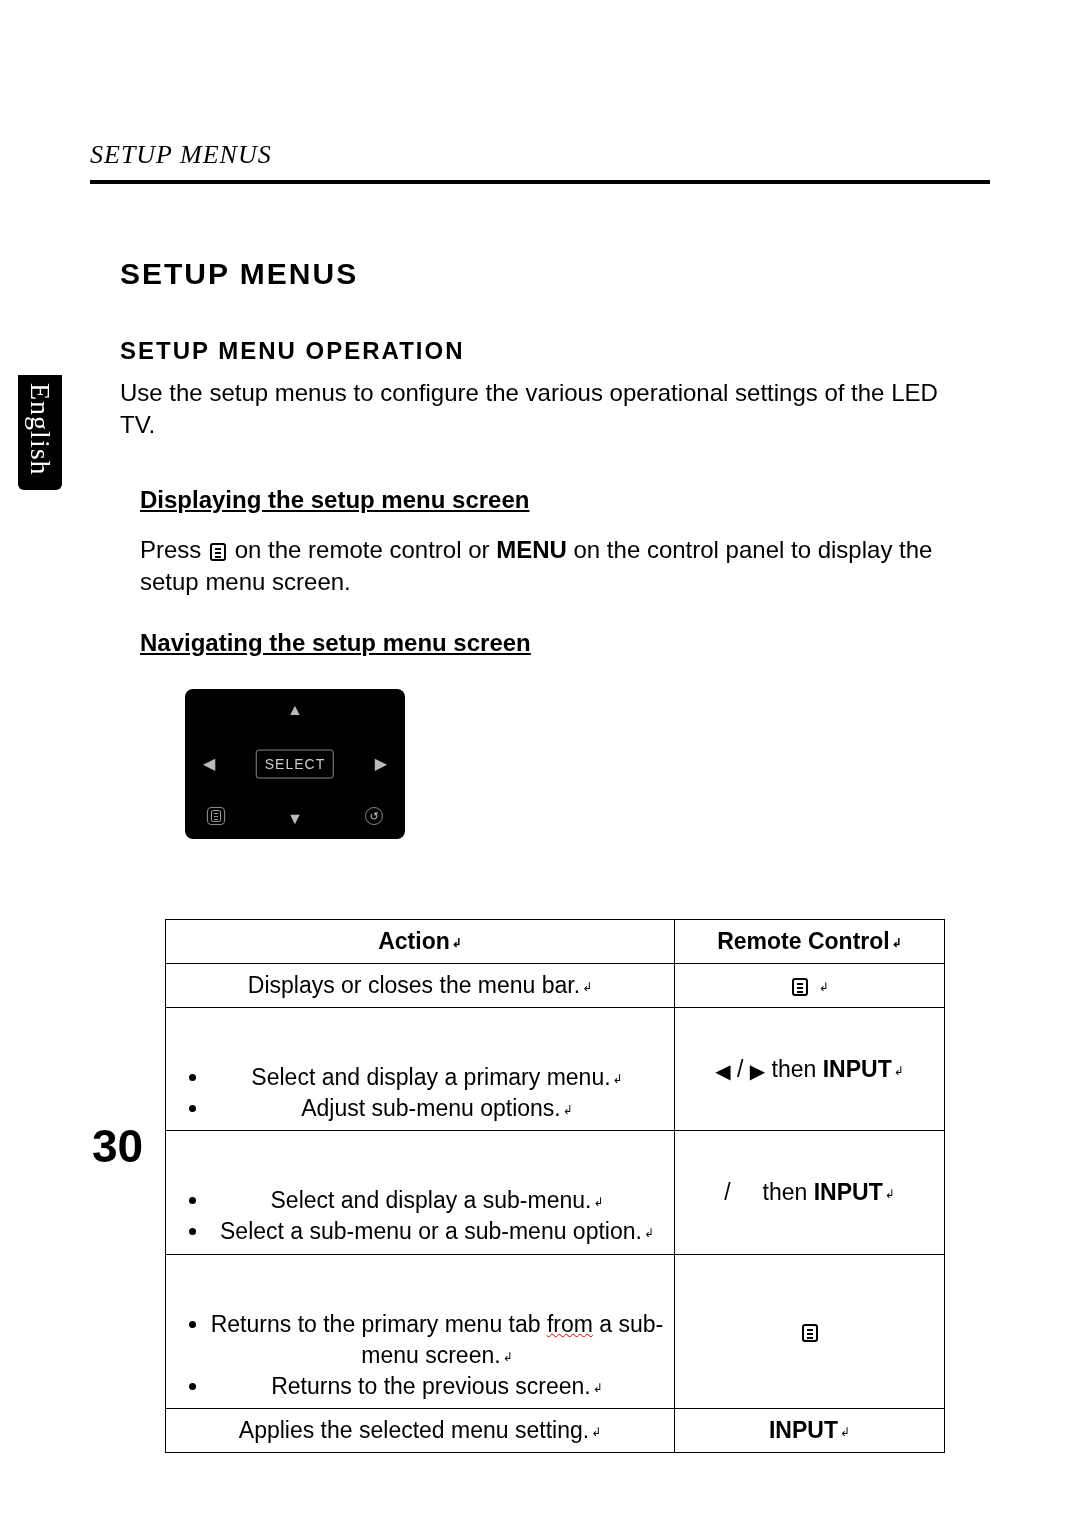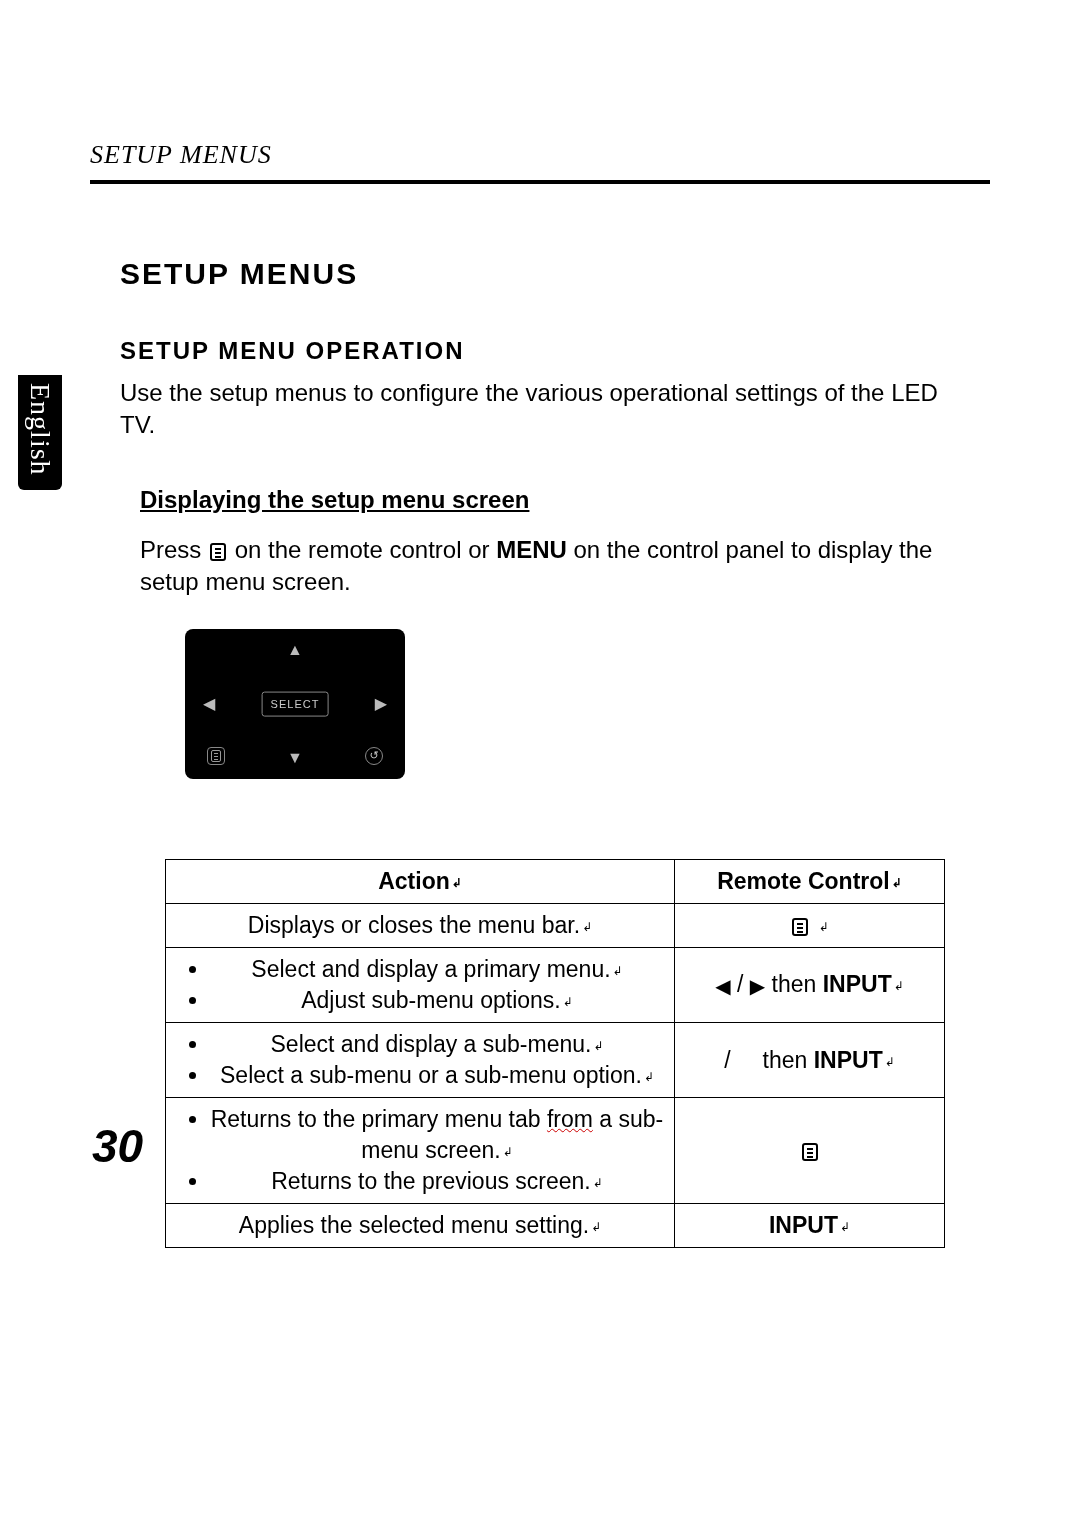--- a/index.html
+++ b/index.html
@@ -14,36 +14,36 @@
   .intro { margin-bottom: 42px; }
   .subhead { font-weight: 700; text-decoration: underline; margin: 16px 0 18px 20px; }
   .para { margin: 0 0 28px 20px; }
   .img-block { margin: 30px 0 80px 65px; }
   .remote-pad { width: 220px; height: 150px; background: #000; border-radius: 8px; position: relative; }
   .remote-pad .tri { position: absolute; color: #bbb; font-size: 16px; }
   .remote-pad .up { top: 10px; left: 50%; transform: translateX(-50%); }
   .remote-pad .down { bottom: 10px; left: 50%; transform: translateX(-50%); }
   .remote-pad .left { left: 18px; top: 50%; transform: translateY(-50%); }
   .remote-pad .right { right: 18px; top: 50%; transform: translateY(-50%); }
-  .remote-pad .sel { position: absolute; left: 50%; top: 50%; transform: translate(-50%,-50%); border: 1px solid #888; color: #ccc; font-size: 11px; letter-spacing: 1px; padding: 4px 8px; border-radius: 3px; }
+  .remote-pad .sel { position: absolute; left: 50%; top: 50%; transform: translate(-50%,-50%); border: 1px solid #888; color: #ccc; font-size: 14px; letter-spacing: 1px; padding: 4px 8px; border-radius: 3px; }
   .remote-pad .li { position: absolute; left: 22px; bottom: 14px; width: 18px; height: 18px; border: 1px solid #888; border-radius: 4px; display:flex; align-items:center; justify-content:center; }
   .remote-pad .ri { position: absolute; right: 22px; bottom: 14px; width: 18px; height: 18px; border: 1px solid #888; border-radius: 50%; display:flex; align-items:center; justify-content:center; color:#ccc; font-size:11px;}
   .menu-ico { display:inline-block; width:16px; height:18px; border:2px solid #000; border-radius:3px; position:relative; vertical-align:-3px; margin:0 2px;}
   .menu-ico::before { content:""; position:absolute; left:3px; right:3px; top:3px; height:2px; background:#000; box-shadow: 0 4px 0 #000, 0 8px 0 #000; }
   .menu-ico-white { display:inline-block; width:10px; height:12px; border:1px solid #999; border-radius:2px; position:relative;}
   .menu-ico-white::before { content:""; position:absolute; left:2px; right:2px; top:2px; height:1px; background:#999; box-shadow: 0 3px 0 #999, 0 6px 0 #999; }
   .tbl { margin-left: 45px; width: 780px; border-collapse: collapse; font-size: 23px; }
   .tbl td, .tbl th { border: 1.5px solid #000; padding: 6px 10px; vertical-align: top; text-align: center; }
   .tbl th.rc { width: 270px; margin-left: 14px; }
   .tbl .center { text-align: center; vertical-align: middle; }
   .pm { font-size: 12px; color: #000; vertical-align: 2px; margin-left: 2px; }
   .wavy { text-decoration: underline wavy #c00; text-decoration-thickness: 1px; }
-  ul.cell { list-style: disc; padding-left: 34px; }
+  ul.cell { list-style: disc; padding-left: 34px; margin-top: 48px; }
   ul.cell li { margin: 0; }
-  .pagenum { position: absolute; left: 92px; bottom: 90px; font-size: 46px; font-weight: 900; font-family: Arial, sans-serif; font-style: italic; }
+  .pagenum { position: absolute; left: 92px; bottom: 90px; font-size: 46px; font-weight: 900; font-family: Arial, sans-serif; }
   .tri-l, .tri-r { display:inline-block; font-size: 20px; vertical-align: -1px;}
 </style>
 </head>
 <body>
 
 <div class="page">
   <div class="running-head">SETUP MENUS</div>
   <div class="rule"></div>
 
   <div class="lang-tab">English</div>
@@ -51,20 +51,21 @@
   <div class="content">
     <h1>SETUP MENUS</h1>
     <h2>SETUP MENU OPERATION</h2>
     <p class="intro">Use the setup menus to configure the various operational settings of the LED TV.</p>
 
     <p class="subhead">Displaying the setup menu screen</p>
     <p class="para">
       <span>Press </span><span class="menu-ico"></span><span> on the remote control or </span><b>MENU</b><span> on the control panel to display the setup menu screen.</span>
     </p>
 
+    <p class="subhead">Navigating the setup menu screen</p>
 
     <div class="img-block">
       <div class="remote-pad">
         <span class="tri up">▲</span>
         <span class="tri down">▼</span>
         <span class="tri left">◀</span>
         <span class="tri right">▶</span>
         <span class="sel">SELECT</span>
         <span class="li">
             <span class="menu-ico-white"></span>

